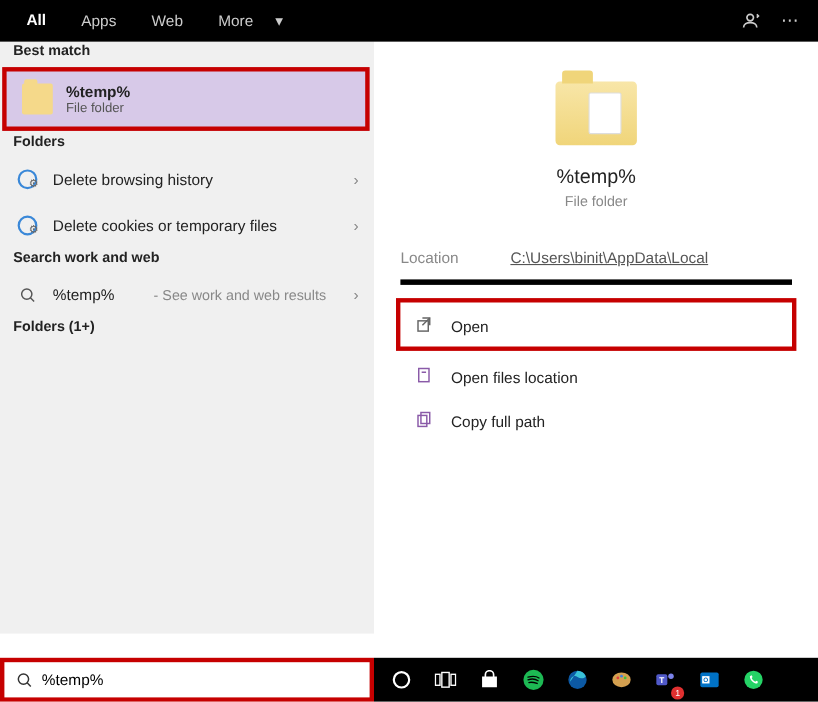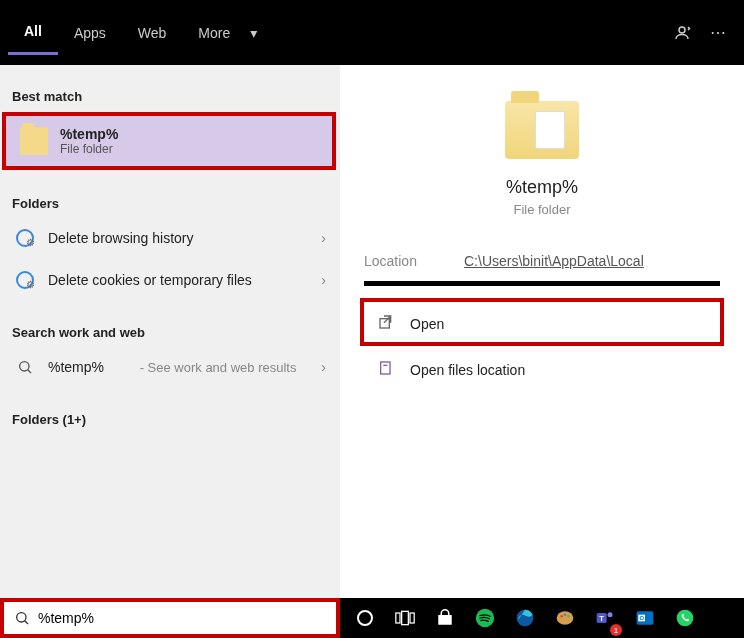--- a/index.html
+++ b/index.html
@@ -1,28 +1,28 @@
 <!DOCTYPE html>
 <html><head>
 <meta charset="utf-8">
 <style>
 * { margin: 0; padding: 0; box-sizing: border-box; font-family: 'Segoe UI', Tahoma, sans-serif; }
 body { width: 744px; height: 638px; background: #fff; position: relative; overflow: hidden; }
 
-.tabbar { height: 65px; background: #000; display: flex; align-items: center; padding: 0 8px; color: #ccc; }
+.tabbar { height: 38px; background: #000; display: flex; align-items: center; padding: 0 8px; color: #ccc; }
 .tab { padding: 13px 16px; font-size: 14px; cursor: pointer; }
 .tab.active { color: #fff; border-bottom: 3px solid #7b6fd6; font-weight: 600; }
 .tab-more { display: flex; align-items: center; gap: 20px; }
 .spacer { flex: 1; }
 .topicon { width: 36px; height: 36px; display: flex; align-items: center; justify-content: center; color: #ccc; cursor: pointer; }
 
 .content { display: flex; height: 538px; }
 
 .left { width: 340px; background: #f0f0f0; overflow-y: auto; position: relative; }
-.section-label { font-size: 13px; font-weight: 600; color: #222; padding: 24px 12px 6px; }
+.section-label { font-size: 13px; font-weight: 600; color: #222; padding: 0 12px 6px; }
 
 .bestmatch { display: flex; align-items: center; padding: 10px 14px; background: #d7c9e8; border: 4px solid #c60000; margin: 2px 4px 2px 2px; }
 .bestmatch-icon { width: 28px; height: 28px; background: #f5d98a; border-radius: 2px; margin-right: 12px; position: relative; }
 .bestmatch-icon::before { content: ''; position: absolute; top: -4px; left: 2px; width: 12px; height: 6px; background: #f5d98a; border-radius: 2px 2px 0 0; }
 .bm-title { font-size: 14px; font-weight: 600; color: #222; }
 .bm-sub { font-size: 12px; color: #555; }
 
 .list-item { display: flex; align-items: center; padding: 10px 14px; cursor: pointer; justify-content: flex-end; }
 .li-icon { width: 22px; height: 22px; margin-right: 12px; display: flex; align-items: center; justify-content: center; }
 .li-text { flex: 1; font-size: 14px; color: #222; }
@@ -148,20 +148,29 @@
       </div>
       <div class="action">
         <div class="aicon">
           <svg width="16" height="16" viewBox="0 0 24 24" fill="none" stroke="#8a5aa8" stroke-width="2">
               <rect x="4" y="3" width="14" height="18"></rect>
               <line x1="8" y1="8" x2="14" y2="8"></line>
             </svg>
         </div>
         <span>Open files location</span>
       </div>
+      <div class="action">
+        <div class="aicon">
+          <svg width="16" height="16" viewBox="0 0 24 24" fill="none" stroke="#8a5aa8" stroke-width="2">
+              <rect x="7" y="3" width="12" height="15"></rect>
+              <rect x="3" y="7" width="12" height="15"></rect>
+            </svg>
+        </div>
+        <span>Copy full path</span>
+      </div>
     </div>
   </div>
 </div>
 
 <div class="searchbar">
   <span class="sicon">
     <svg width="16" height="16" viewBox="0 0 24 24" fill="none" stroke="#333" stroke-width="2">
         <circle cx="11" cy="11" r="7"></circle>
         <line x1="21" y1="21" x2="16" y2="16"></line>
       </svg>

